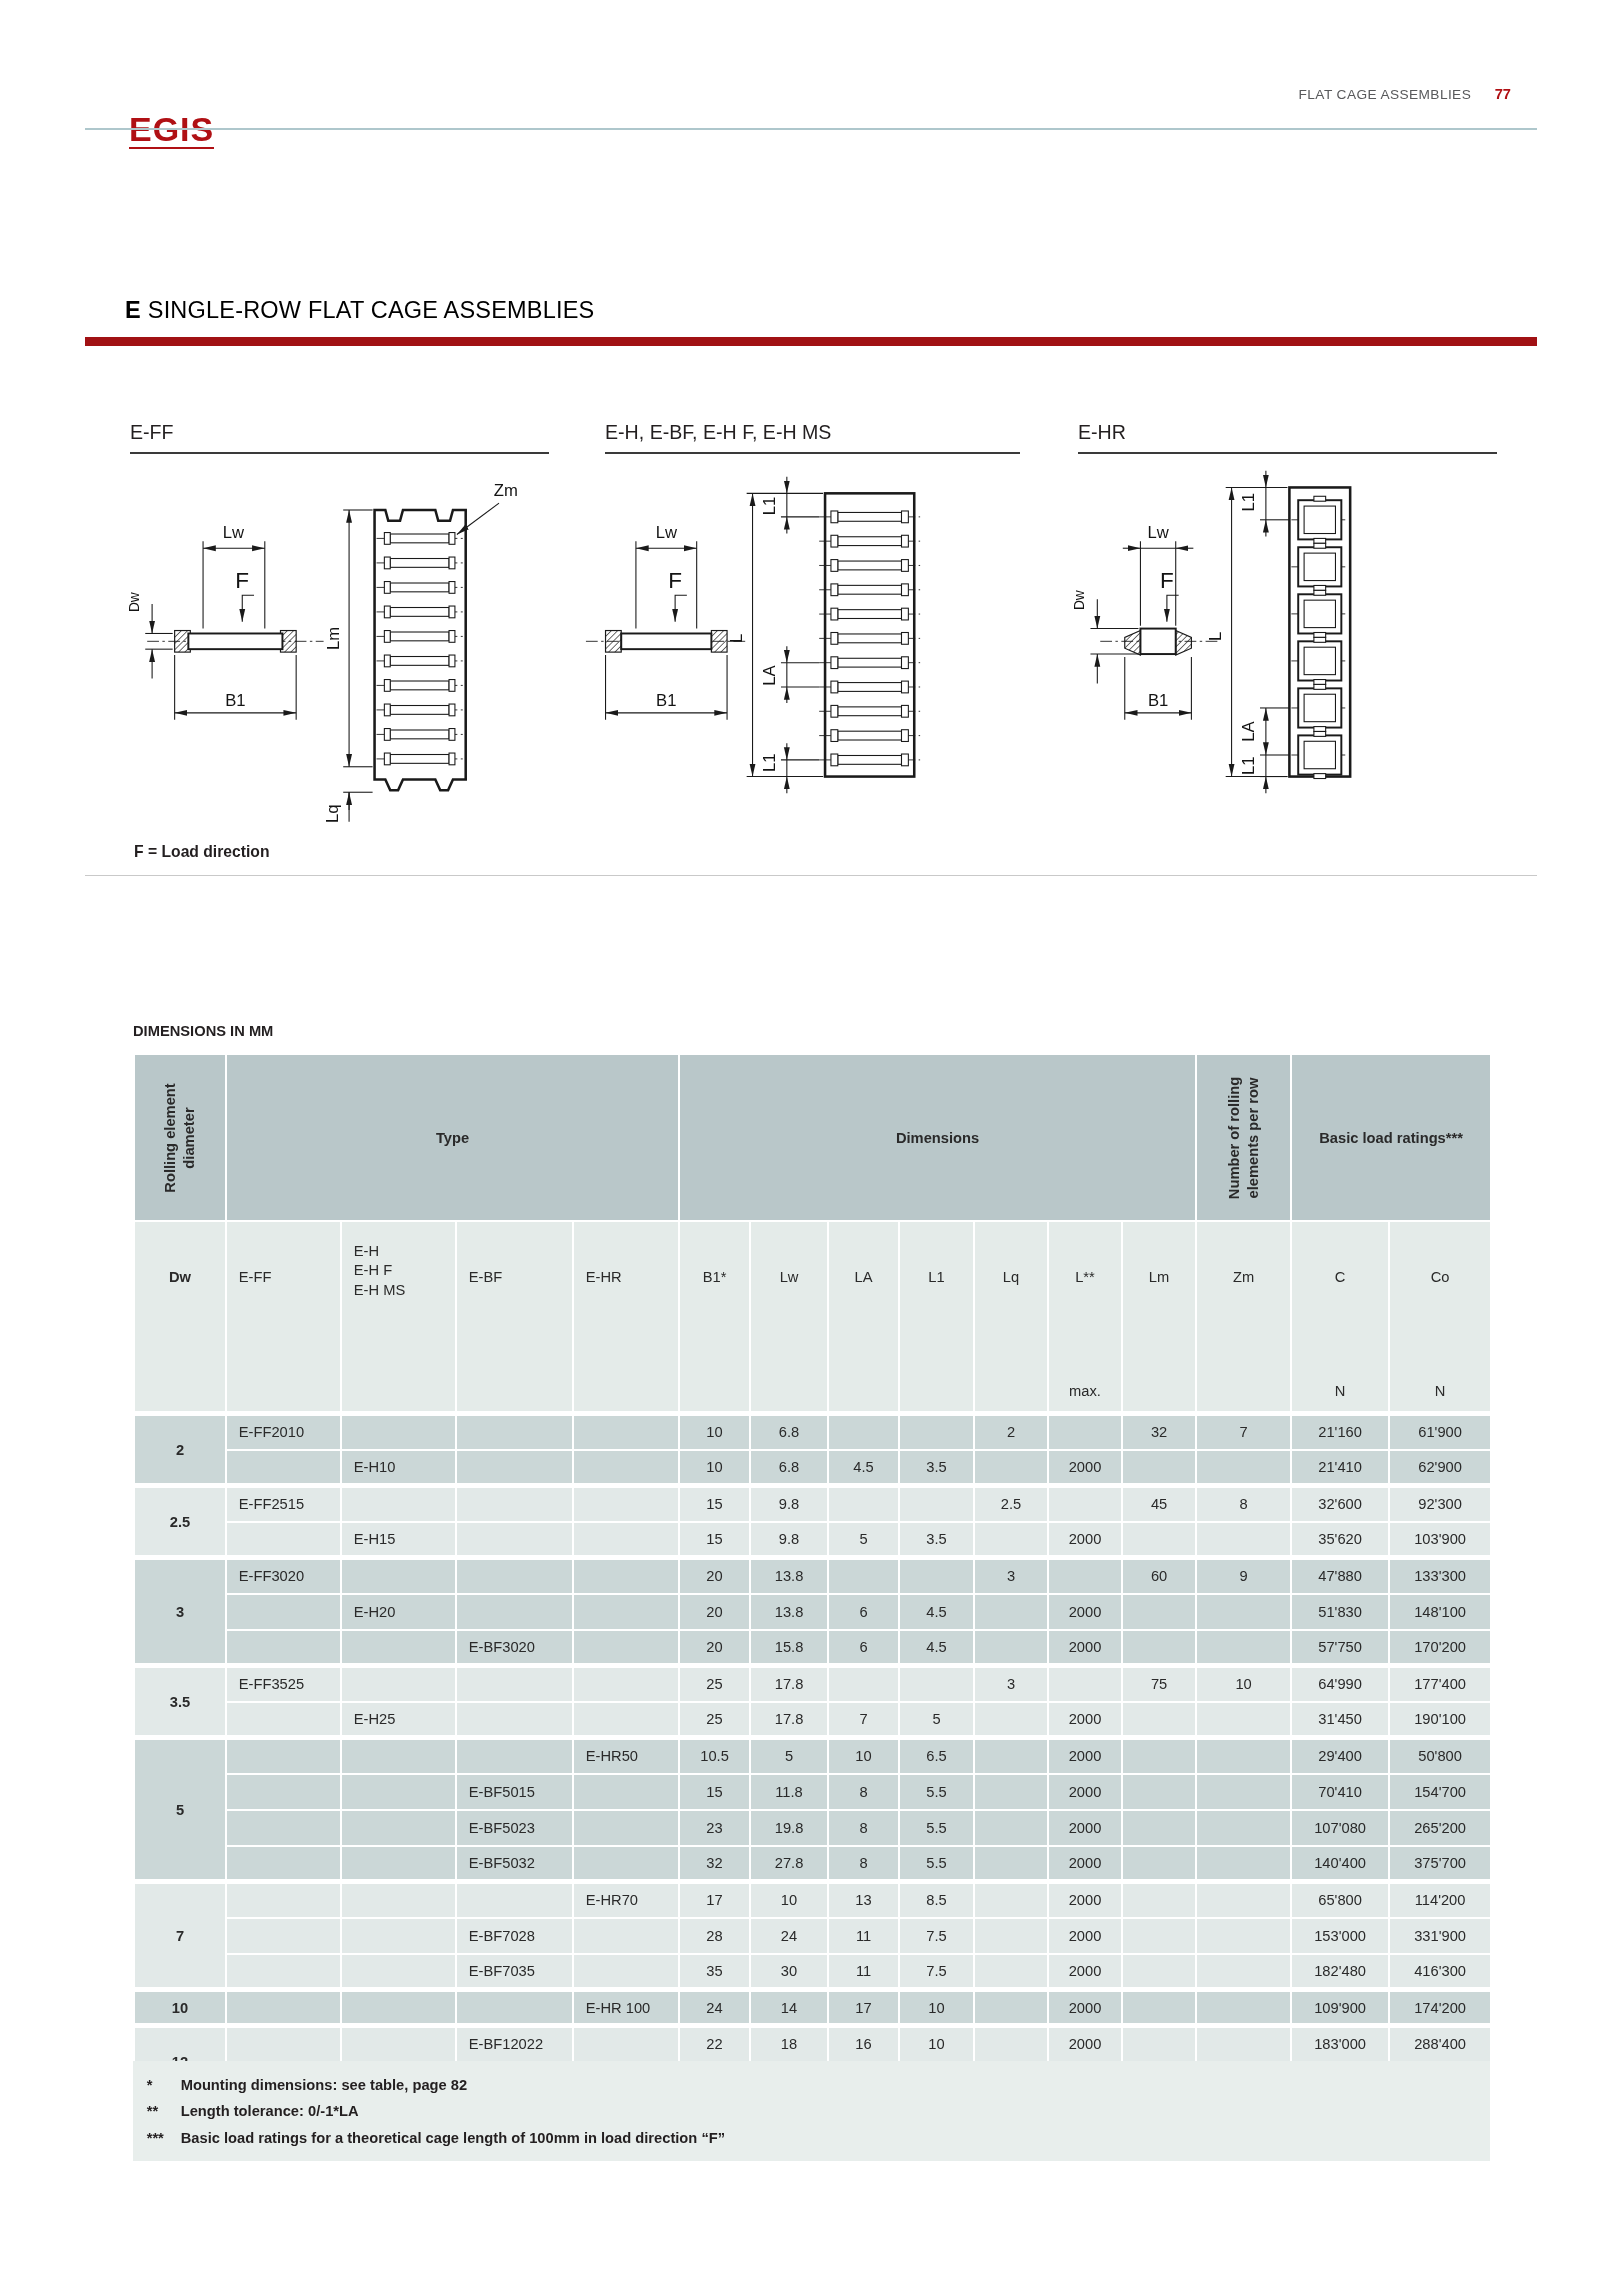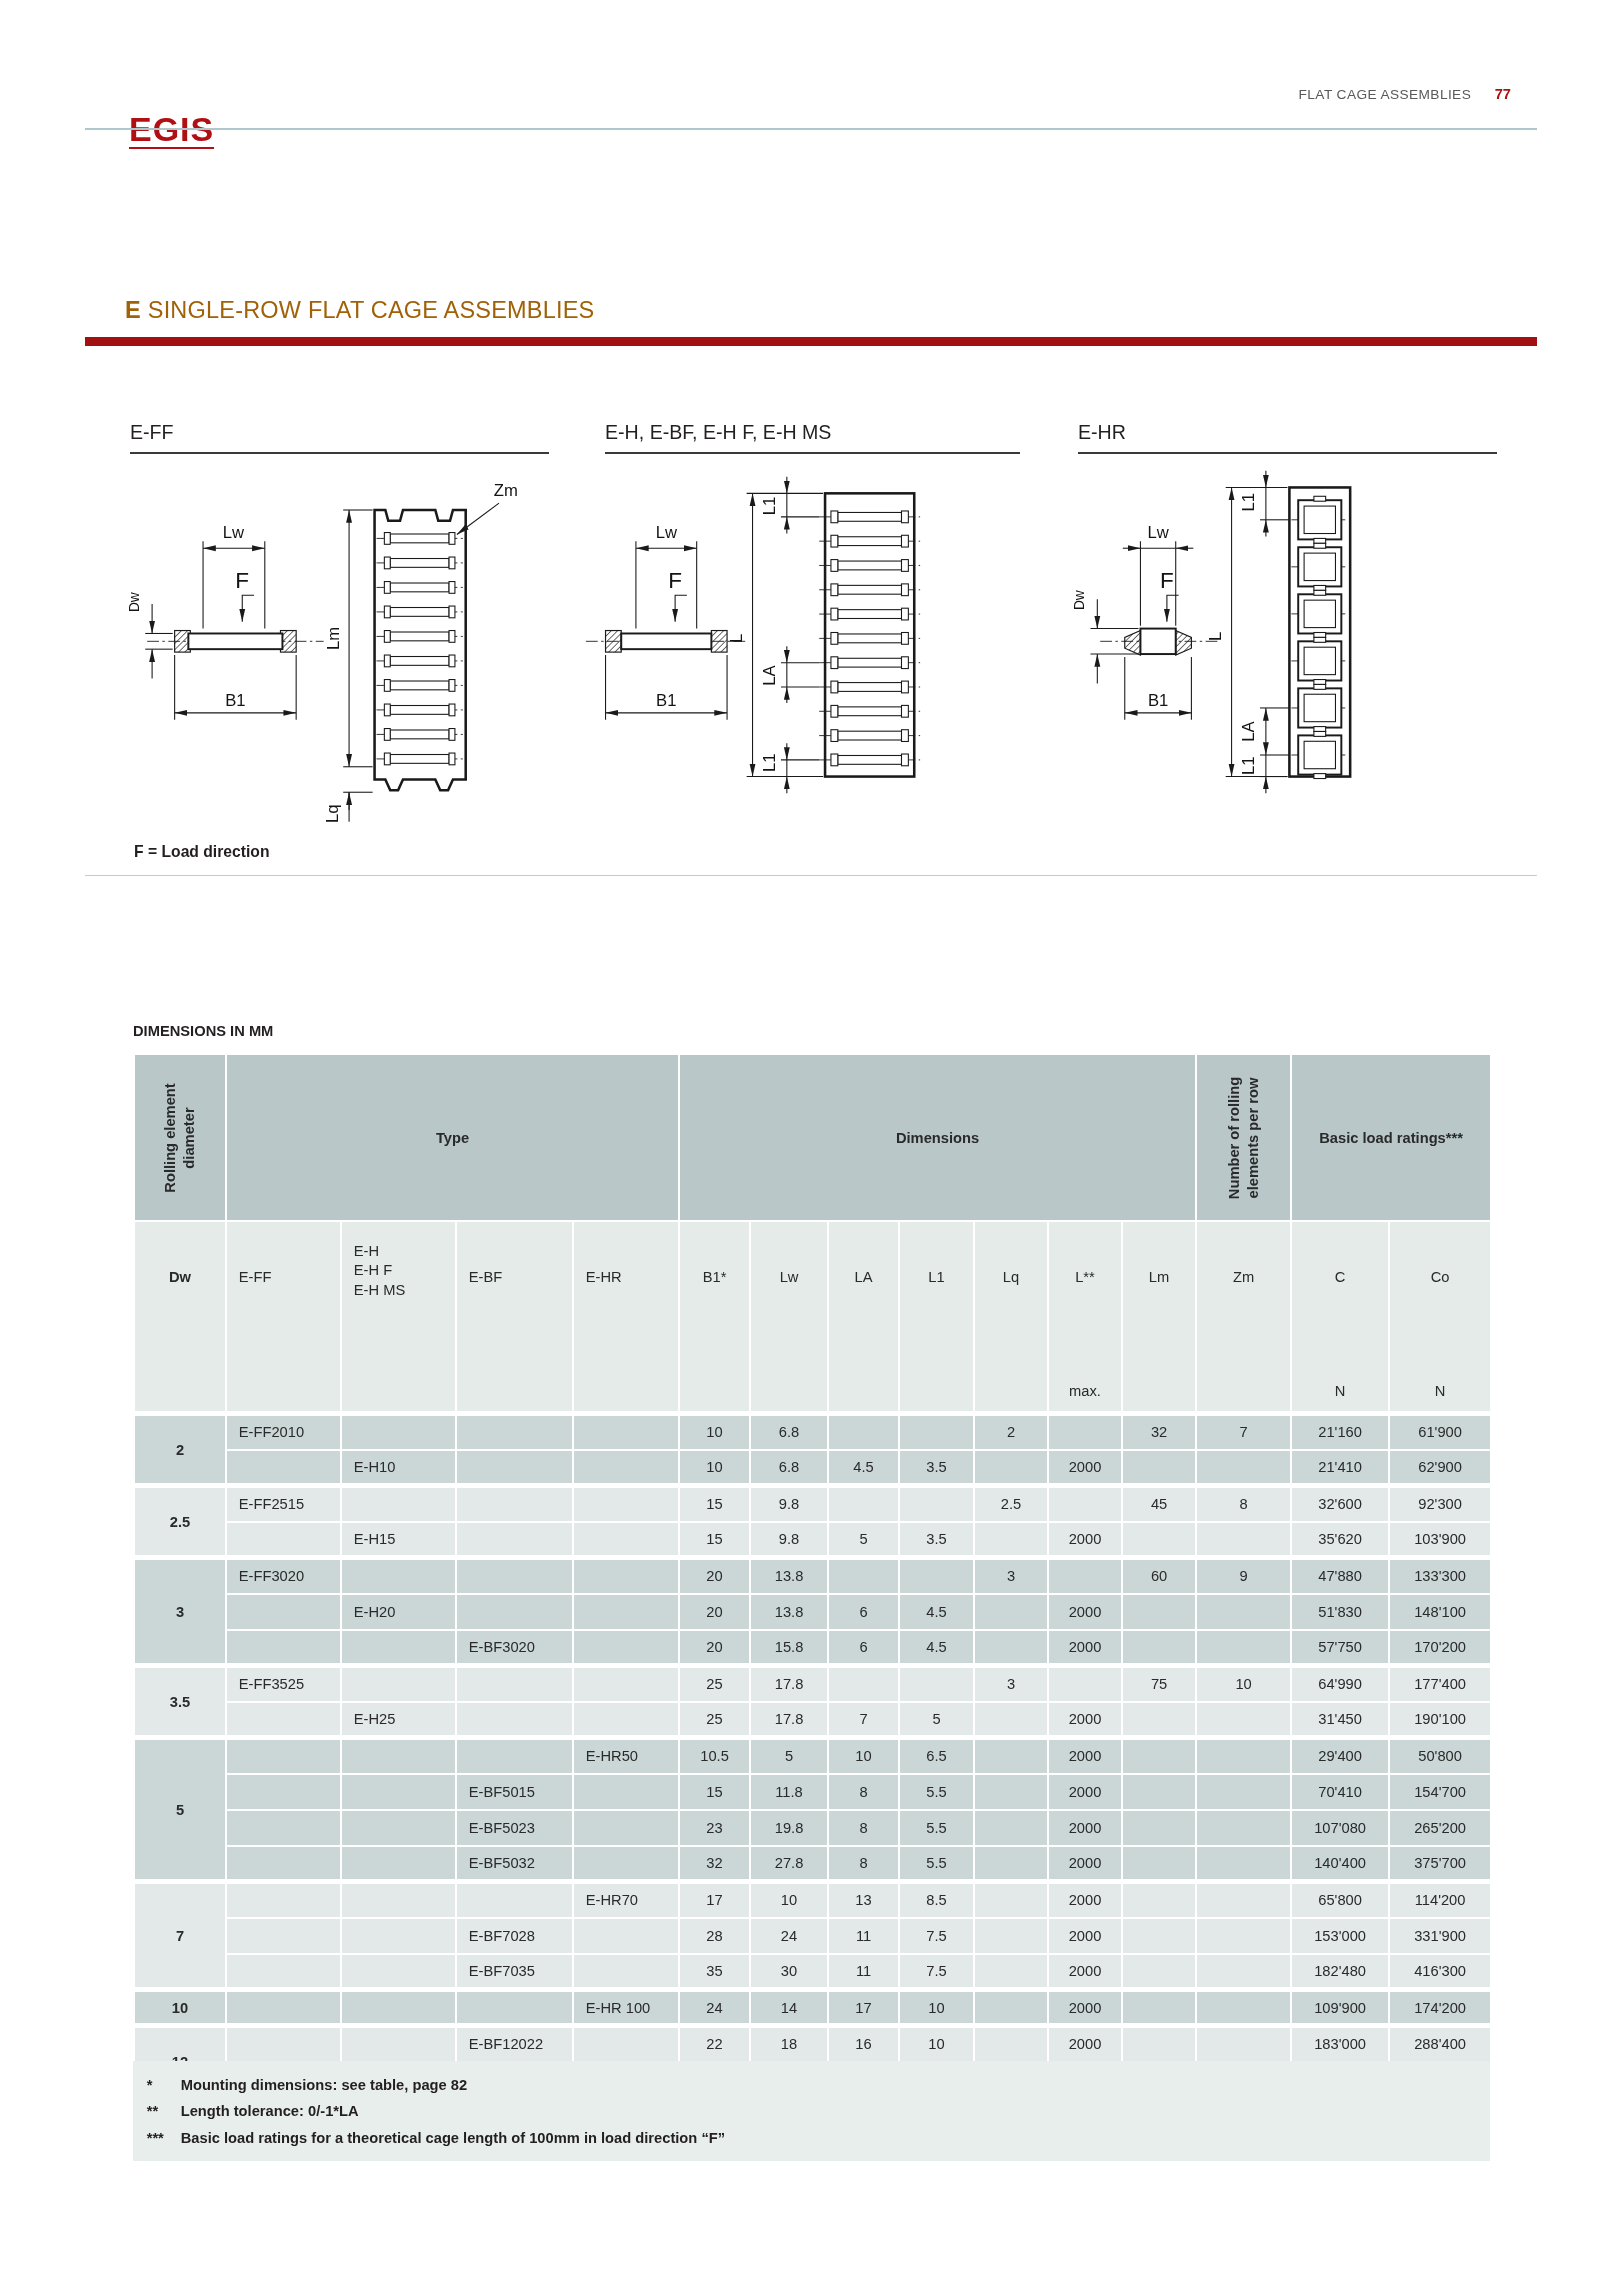--- a/index.html
+++ b/index.html
@@ -13,21 +13,21 @@
   .logo{
     left:129px;top:84px;font-size:34px;font-weight:800;letter-spacing:1px;
     color:#b01014;border-bottom:2.9px solid #b01014;padding-bottom:1px;line-height:1;margin-top:28px;
   }
   .hdr-right{right:110px;top:86px;display:flex;gap:23.5px;align-items:baseline;}
   .hdr-title{font-size:13.7px;color:#58595b;letter-spacing:0.4px;}
   .hdr-pnum{font-size:14.7px;color:#b01014;font-weight:bold;}
   .hdr-rule{left:85px;top:128px;width:1452px;height:2px;background:#aec7cc;}
 
   
-  .title{left:125px;top:297px;font-size:23.5px;color:#a16207;letter-spacing:0.2px;}
+  .title{left:125px;top:297px;font-size:23.5px;color:#000000;letter-spacing:0.2px;}
   .title b{font-weight:800;}
   .title .trest{margin-left:6.9px;}
   .red-bar{left:85px;top:337px;width:1452px;height:8.8px;background:#a11114;}
 
   
   .sec{font-size:19.6px;color:#231f20;border-bottom:2px solid #3a3a3a;padding-bottom:7.8px;top:421px;}
   .sec-eff{left:130px;width:419px;}
   .sec-eh{left:605px;width:415px;}
   .sec-ehr{left:1078px;width:419px;}
 

